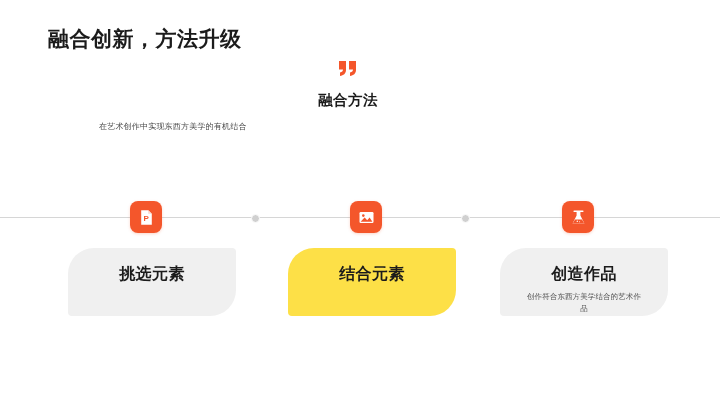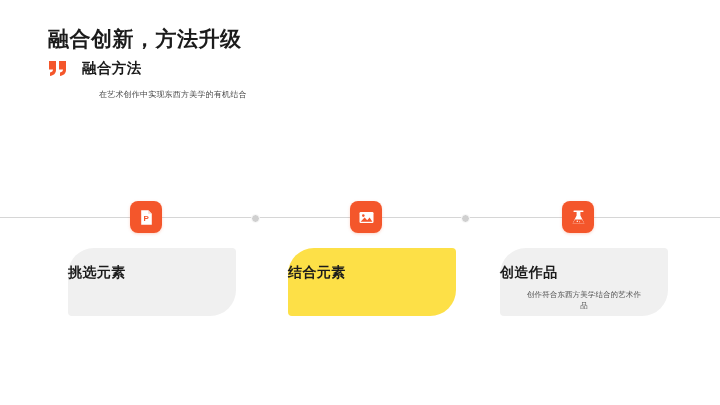--- a/index.html
+++ b/index.html
@@ -38,20 +38,21 @@
     line-height: 1.2;
     margin: 0 0 9px 0;
     white-space: nowrap;
   }
 
   .subtitle-row {
     display: flex;
     align-items: center;
     gap: 14px;
     margin: 0 0 0 0;
+    flex-direction: column;
   }
 
   .quote-mark {
     width: 20px;
     height: 18px;
     flex: 0 0 auto;
     position: relative;
     top: -1px;
   }
 
@@ -144,21 +145,22 @@
     height: 68px;
     border-radius: 26px 4px 26px 4px;
     padding: 0;
     box-sizing: border-box;
   }
 
   .card-gray { background: #f0f0f0; }
   .card-pink { background: #fde047; }
 
   .card-title {
-    font-size: 14px;
+    text-align: center;
+    font-size: 16px;
     font-weight: bold;
     color: #1b1b1b;
     letter-spacing: 0.4px;
     margin-top: 16px;
     line-height: 1.2;
   }
 
   .card-desc {
     text-align: center;
     font-size: 7.5px;

